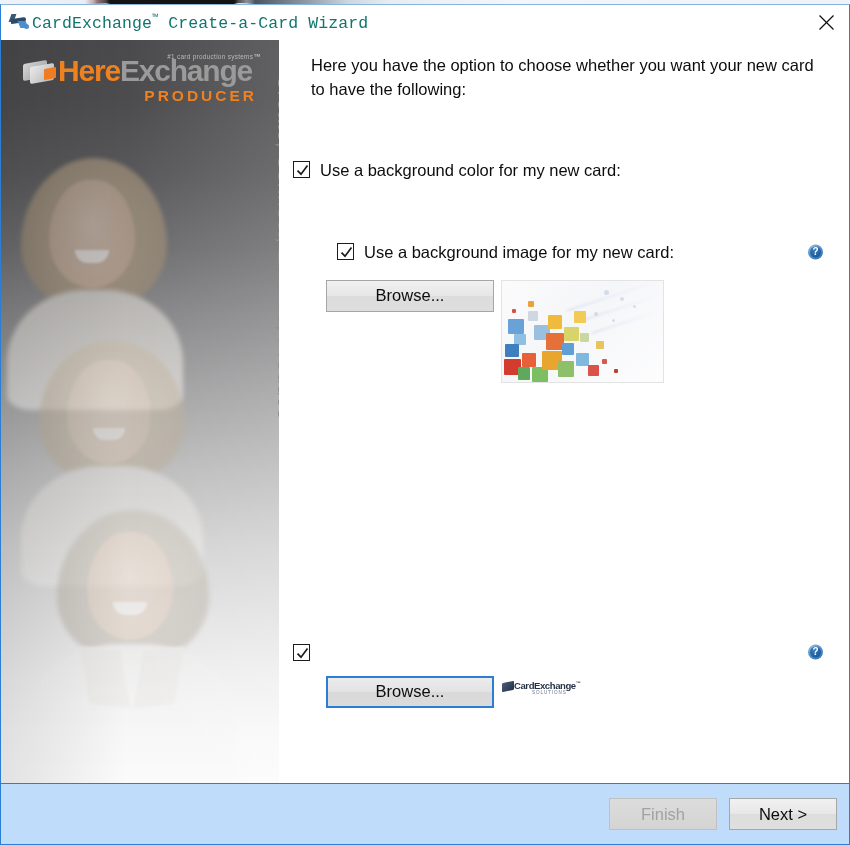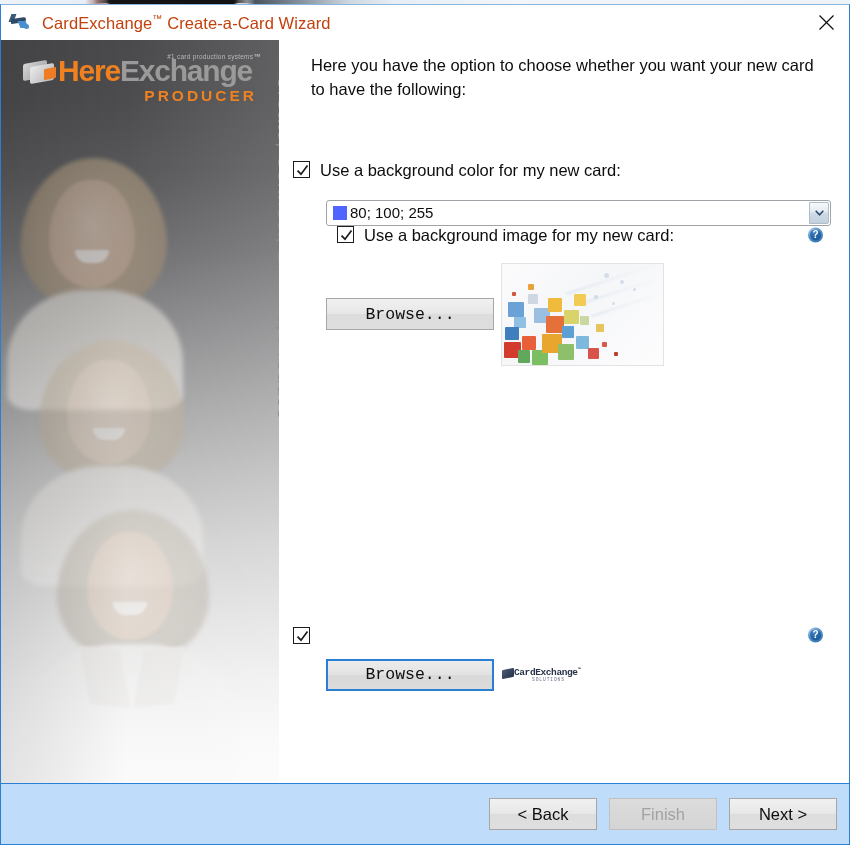--- a/index.html
+++ b/index.html
@@ -84,25 +84,25 @@
     transform: skewX(22deg);
   }
   .title-icon .dot {
     position: absolute;
     left: 14px; top: 12px;
     width: 5px; height: 5px;
     background: #4a8fd0;
     border-radius: 50%;
   }
   .title-text {
-    margin-left: 10px;
     font-size: 16.5px;
-    color: #c2410c;
+    color: #0f766e;
     letter-spacing: .1px;
     white-space: nowrap;
+    font-family: Liberation Mono, monospace;
   }
   .title-text .tm { font-size: 10px; vertical-align: super; }
   .close-btn {
     position: absolute;
     right: 0; top: 0;
     width: 46px; height: 34px;
     display: flex; align-items: center; justify-content: center;
     cursor: default;
   }
   .close-btn svg { display: block; }
@@ -275,21 +275,21 @@
     font-size: 16.5px;
     line-height: 1.45;
     color: #0d0d0d;
     width: 520px;
     margin-left: 20px;
   }
 
   
   .check-row { display: flex; position: relative; }
   .check-row.r1 { margin-top: 59px; margin-left: 2px; }
-  .check-row.r2 { margin-left: 2px; padding-left: 44px; }
+  .check-row.r2 { margin-top: 63px; margin-left: 2px; padding-left: 44px; }
   .check-row.r3 { margin-top: 261px; margin-left: 2px; }
 
   .checkbox {
     width: 17px; height: 17px;
     flex: 0 0 17px;
     border: 1px solid #1c1c1c;
     background: #ffffff;
     position: relative;
   }
   .checkbox svg { position: absolute; left: 1px; top: 1px; }
@@ -356,21 +356,21 @@
     right: 1px; top: 1px;
     width: 20px; height: 22px;
     background: linear-gradient(180deg, #f6f9fb 0%, #e2eaf1 45%, #cfdbe6 50%, #c1d1de 100%);
     border: 1px solid #b0bcc8;
     border-radius: 0 2px 2px 0;
     display: flex; align-items: center; justify-content: center;
   }
   .combo .arrow-btn svg { display: block; }
 
   
-  .browse-row { display: flex; align-items: center; margin-left: 35px; font-family: Liberation Mono, monospace; }
+  .browse-row { display: flex; align-items: flex-start; margin-left: 35px; }
   .browse-row.b1 { margin-top: 18px; }
   .browse-row.b2 { margin-top: 15px; }
 
   .btn-browse {
     width: 168px; height: 32px;
     background: linear-gradient(180deg, #f1f1f1 0%, #e6e6e6 50%, #dcdcdc 51%, #dedede 100%);
     border: 1px solid #a6a6a6;
     color: #0d0d0d;
     font-size: 16.5px;
     display: flex; align-items: center; justify-content: center;
@@ -538,29 +538,20 @@
 
       <div class="check-row r1">
         <div class="checkbox">
           <svg width="15" height="15" viewBox="0 0 15 15">
             <path d="M2.5 7.6 L6 11.2 L12.5 2.6" fill="none" stroke="#1c1c1c" stroke-width="1.7"></path>
           </svg>
         </div>
         <div class="check-label">Use a background color for my new card:</div>
       </div>
 
-      <div class="combo">
-        <div class="swatch" style="background: rgb(80, 100, 255);"></div>
-        <div class="combo-text">80; 100; 255</div>
-        <div class="arrow-btn">
-          <svg width="9" height="6" viewBox="0 0 9 6">
-            <path d="M0.7 0.7 L4.5 4.8 L8.3 0.7" fill="none" stroke="#2c4a68" stroke-width="1.5"></path>
-          </svg>
-        </div>
-      </div>
 
       <div class="check-row r2">
         <div class="checkbox">
           <svg width="15" height="15" viewBox="0 0 15 15">
             <path d="M2.5 7.6 L6 11.2 L12.5 2.6" fill="none" stroke="#1c1c1c" stroke-width="1.7"></path>
           </svg>
         </div>
         <div class="check-label">Use a background image for my new card:</div>
         <div class="help-icon">
           <div class="ring"></div>
@@ -626,18 +617,17 @@
           <div class="mark"></div>
           <div class="word"><span>CardExchange</span><span class="tm2">™</span></div>
           <div class="sub">SOLUTIONS</div>
         </div>
       </div>
 
     </div>
   </div>
 
   <div class="footer">
-    <div class="btn-wiz">&lt; Back</div>
     <div class="btn-wiz disabled">Finish</div>
     <div class="btn-wiz">Next &gt;</div>
   </div>
 
 </div>
 
 </body></html>

